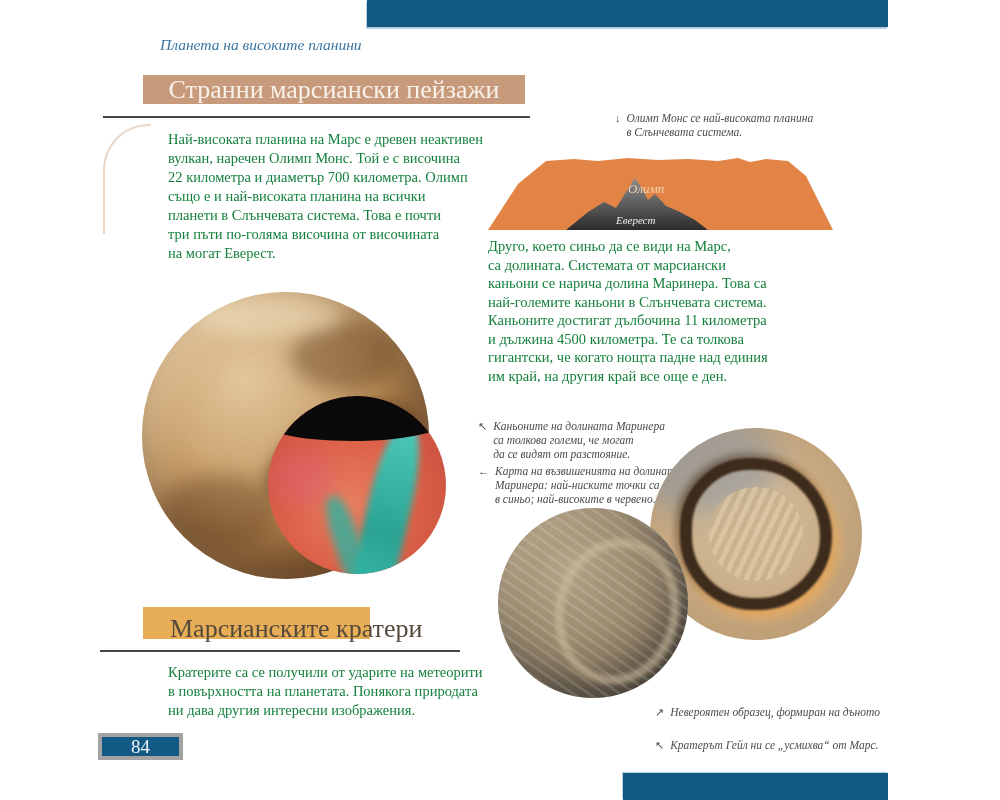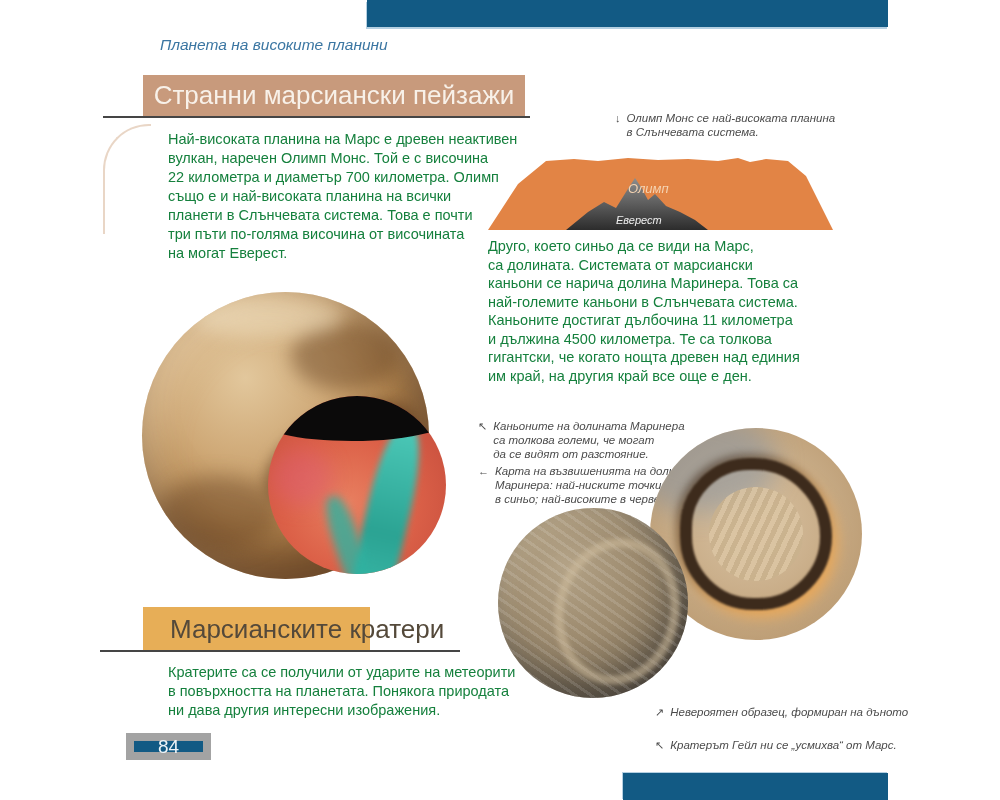--- a/index.html
+++ b/index.html
@@ -1,28 +1,28 @@
 <!DOCTYPE html>
 <html><head>
 <meta charset="utf-8">
 <style>
   html,body{margin:0;padding:0;background:#ffffff;}
   .page{position:relative;width:1000px;height:800px;background:#ffffff;overflow:hidden;
-        font-family:Liberation Sans, sans-serif;}
+        font-family:Liberation Serif, serif;}
   .abs{position:absolute;}
 
   
   .top-bar{left:367px;top:0;width:521px;height:27px;background:#125a84;
            box-shadow:-1px 2px 0 rgba(173,203,223,.9);}
   .bottom-bar{left:623px;top:773px;width:265px;height:27px;background:#125a84;
            box-shadow:-1px -1px 0 rgba(173,203,223,.9);}
 
   .running-head{left:160px;top:36px;font-size:15.5px;font-style:italic;color:#3b76a2;}
 
-  .header1{left:143px;top:75px;width:382px;height:41px;background:#c89a7c;
+  .header1{left:143px;top:75px;width:382px;height:29px;background:#c89a7c;
            display:flex;align-items:center;justify-content:center;}
   .header1 .t{color:#f8f1e9;font-size:26px;white-space:nowrap;}
   .rule1{left:103px;top:116px;width:427px;height:2px;background:#454545;}
   .deco-arc{left:103px;top:124px;width:46px;height:108px;
             border-left:2px solid #e9d6c6;border-top:2px solid #e9d6c6;
             border-top-left-radius:46px;}
 
   .body-text{color:#15803d;font-size:14.5px;line-height:19px;}
   .body-text div{white-space:nowrap;}
   .para1{left:168px;top:130px;}
@@ -75,26 +75,26 @@
     background:repeating-linear-gradient(115deg,#dcc6a4 0 5px,#c9b28e 5px 10px);filter:blur(.6px);}
 
   .gale{left:498px;top:508px;width:190px;height:190px;z-index:3;
     background:radial-gradient(circle at 35% 30%, #b3a286 0%, #9d8b6f 40%, #7b6c55 75%, #574d40 100%);
     box-shadow:inset -12px -16px 32px rgba(28,30,36,.5), inset 8px 10px 20px rgba(230,215,185,.25);}
   .gale .gring{position:absolute;left:30%;top:16%;width:56%;height:68%;border-radius:50%;
     border:9px solid rgba(208,189,158,.55);transform:rotate(12deg);filter:blur(2.2px);}
   .gale .gtex{position:absolute;inset:0;opacity:.12;
     background:repeating-linear-gradient(35deg,#fff 0 3px,transparent 3px 9px);}
 
-  .header2{left:143px;top:607px;width:227px;height:43px;background:#e7ae57;}
+  .header2{left:143px;top:607px;width:227px;height:32px;background:#e7ae57;}
   .header2 .t{position:absolute;left:27px;top:7px;color:#54493a;font-size:26px;white-space:nowrap;}
   .rule2{left:100px;top:650px;width:360px;height:2px;background:#454545;}
 
   .page-badge{left:98px;top:733px;width:85px;height:27px;background:#125a84;
-    border:8px solid #a3a3a3;box-sizing:border-box;display:flex;align-items:center;justify-content:center;margin-left:28px;}
+    border:4px solid #a3a3a3;box-sizing:border-box;display:flex;align-items:center;justify-content:center;}
   .page-badge .n{color:#eef4f8;font-size:19px;}
 </style>
 </head>
 <body>
 
 <div class="page">
 
   <div class="abs top-bar"></div>
   <div class="abs bottom-bar"></div>
 
@@ -139,21 +139,21 @@
     </svg>
   </div>
 
   <div class="abs body-text para2">
     <div>Друго, което синьо да се види на Марс,</div>
     <div>са долината. Системата от марсиански</div>
     <div>каньони се нарича долина Маринера. Това са</div>
     <div>най-големите каньони в Слънчевата система.</div>
     <div>Каньоните достигат дълбочина 11 километра</div>
     <div>и дължина 4500 километра. Те са толкова</div>
-    <div>гигантски, че когато нощта древен над единия</div>
+    <div>гигантски, че когато нощта падне над единия</div>
     <div>им край, на другия край все още е ден.</div>
   </div>
 
   <div class="abs caption cap-canyon">
     <span class="arrow">↖</span>
     <span class="lines">
       <div>Каньоните на долината Маринера</div>
       <div>са толкова големи, че могат</div>
       <div>да се видят от разстояние.</div>
     </span>

